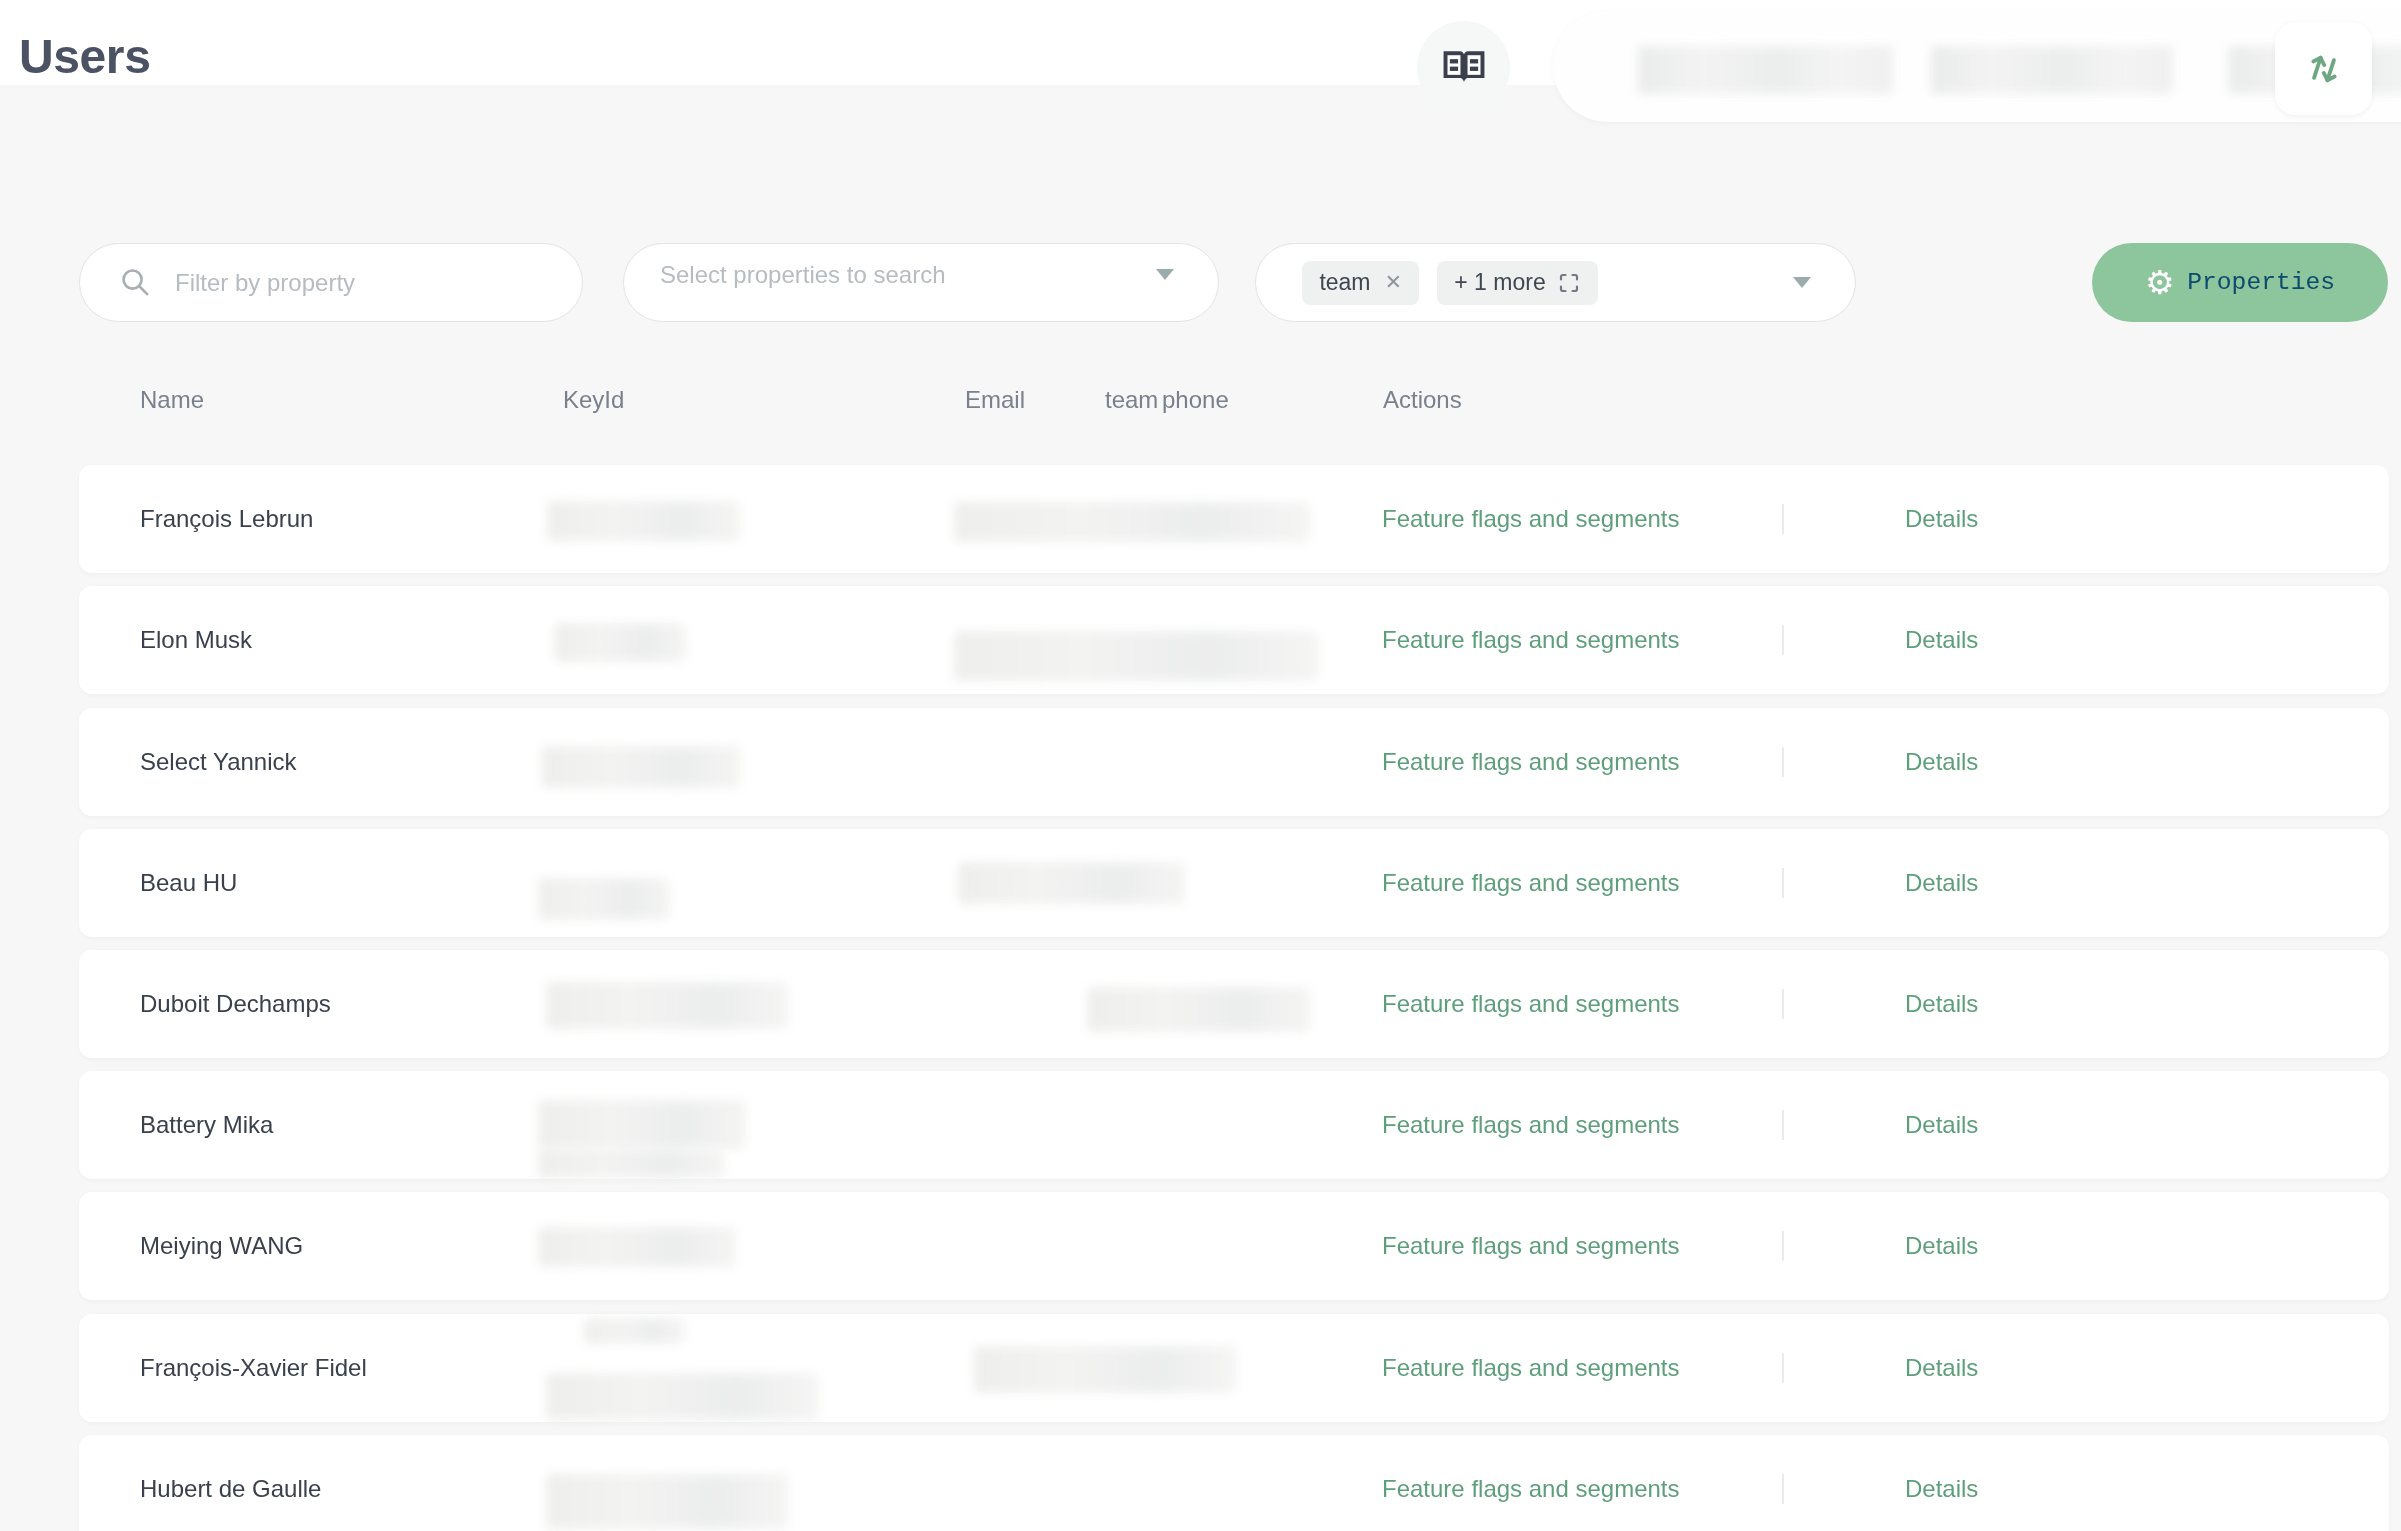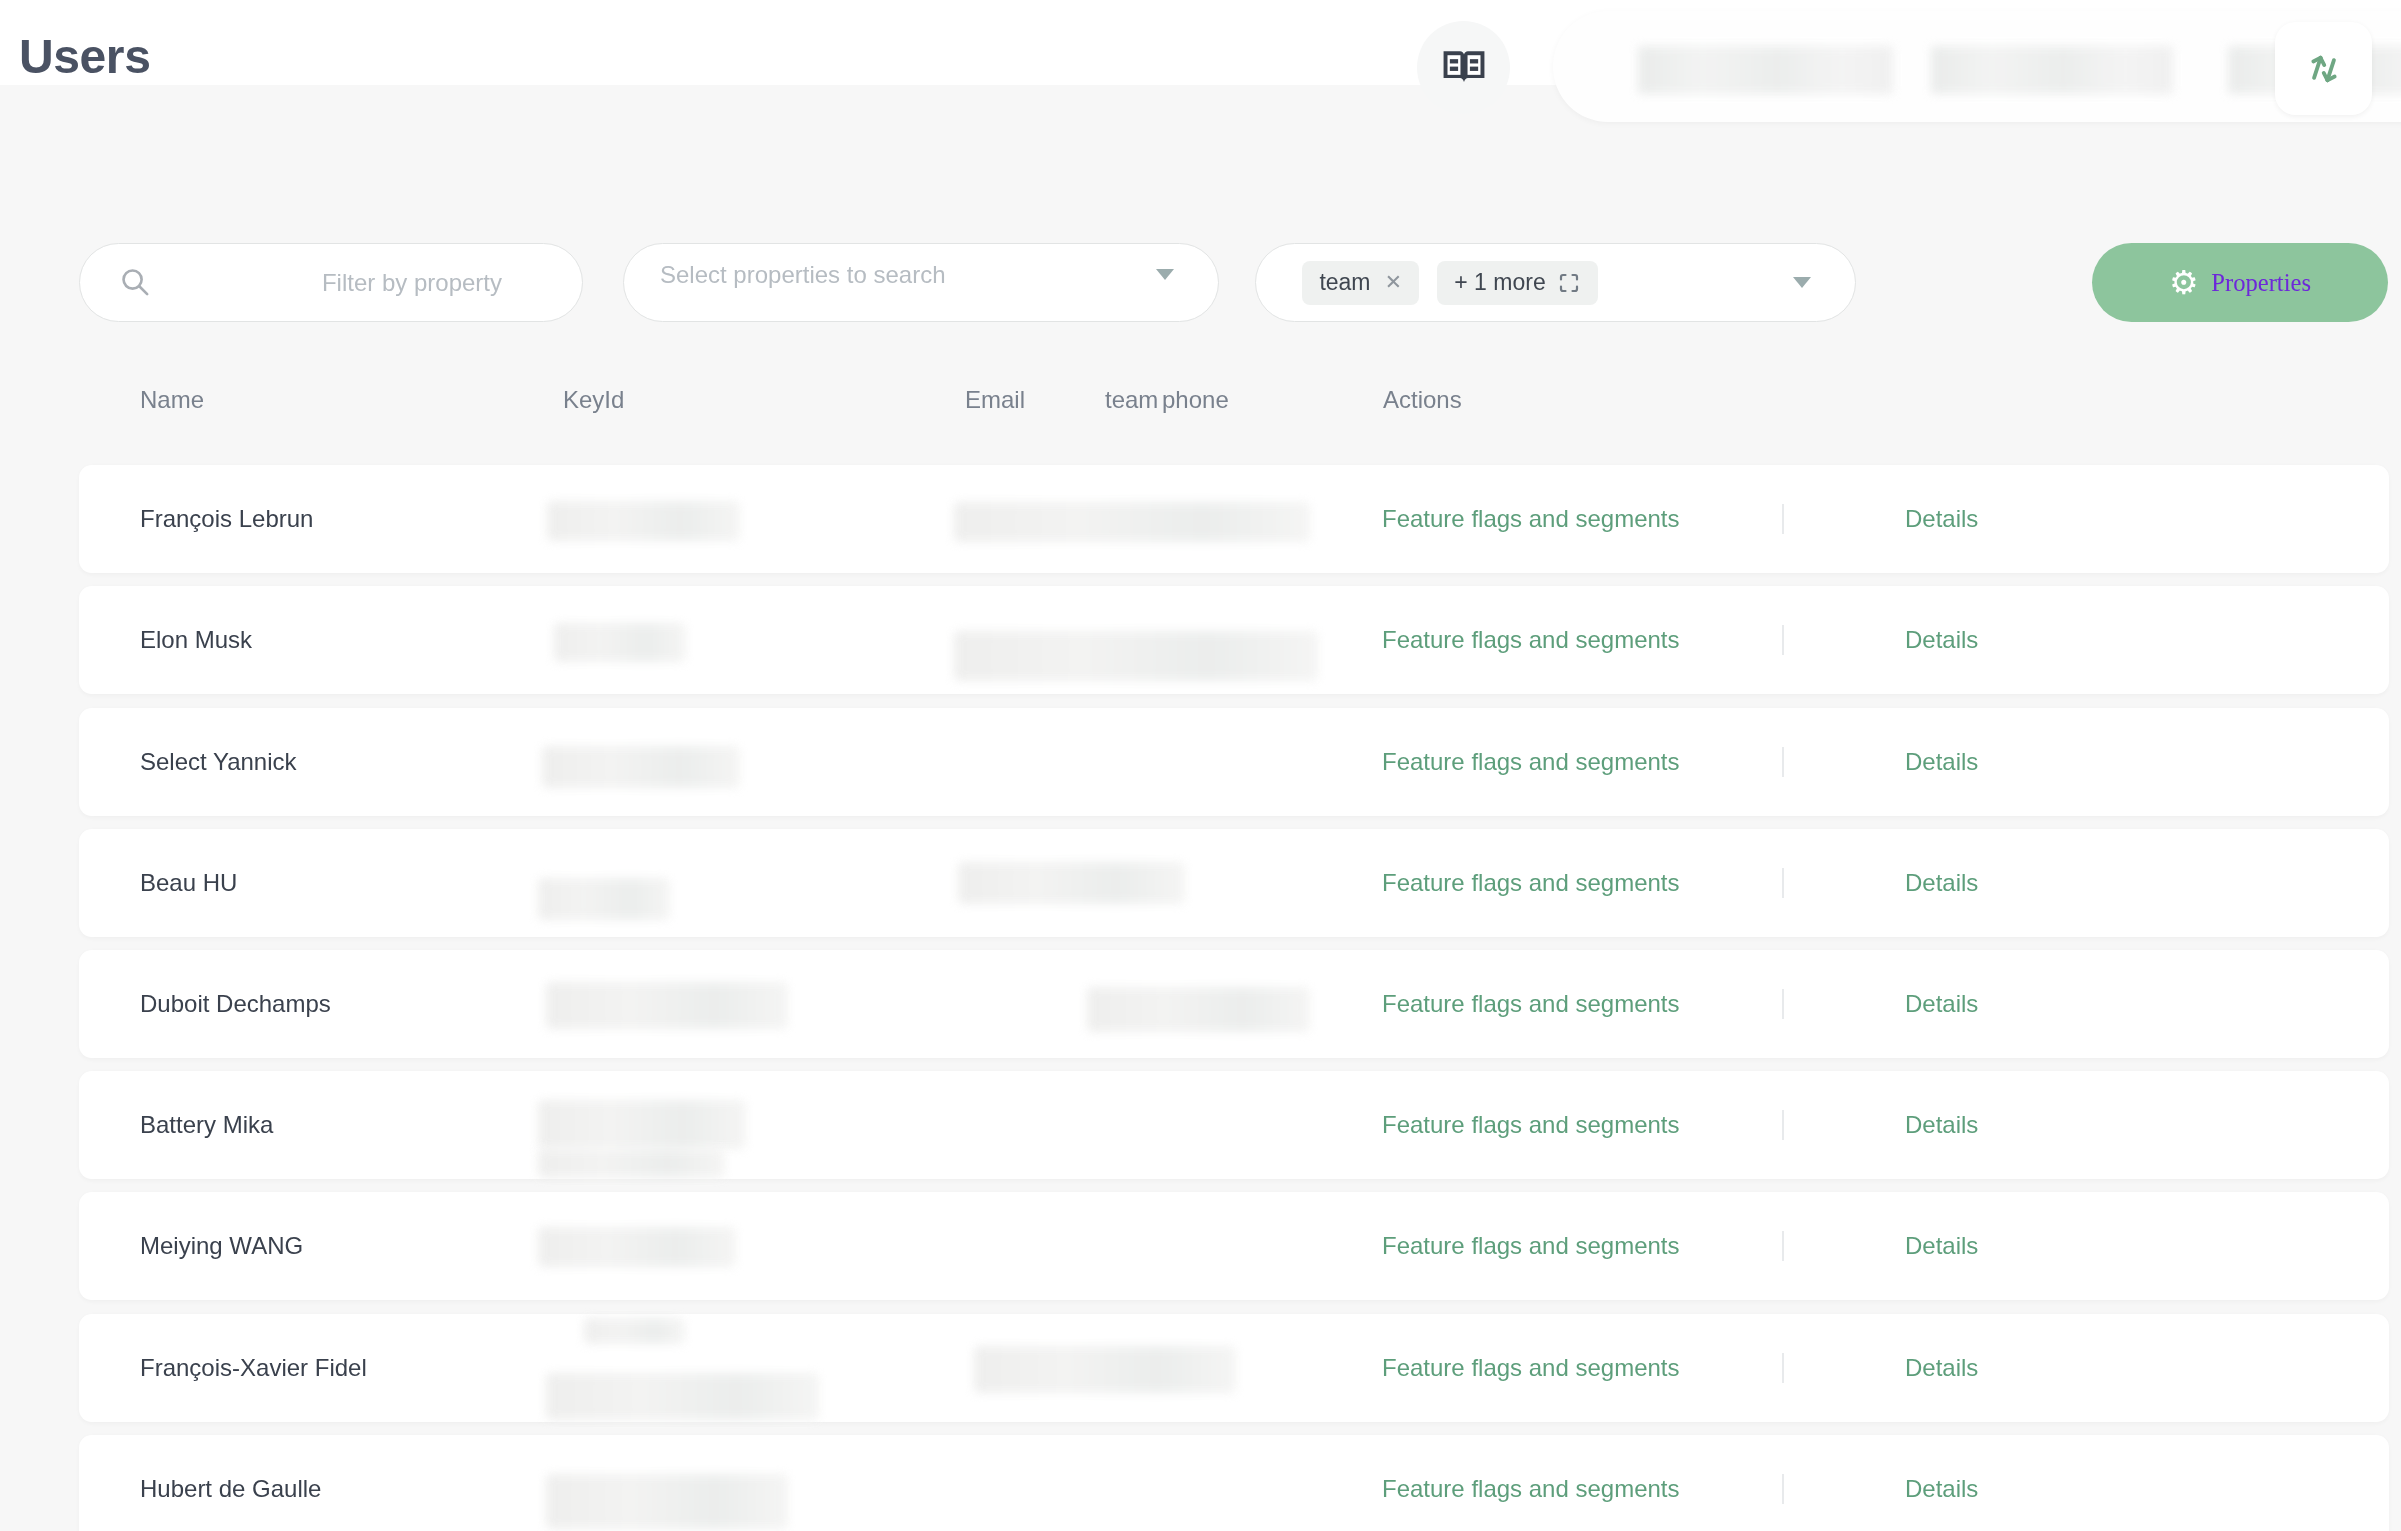--- a/index.html
+++ b/index.html
@@ -40,23 +40,22 @@
 
   
   .pill-input {
     position: absolute; top: 243px; height: 79px; background: #ffffff;
     border: 1.6px solid #e2e4e4; border-radius: 41px;
     display: flex; align-items: center;
   }
   .filter-input-wrap { left: 79px; width: 504px; padding-left: 38px; }
   .filter-input-wrap input {
     border: none; outline: none; background: transparent;
-    font-size: 24px; color: #c2410c; width: 349px; 
+    font-size: 24px; color: #c2410c; width: 349px; margin-left: 22px;
     font-family: "Liberation Sans", "DejaVu Sans", sans-serif;
-    text-align: right;
   }
   .filter-input-wrap input::placeholder { color: #b6bcc2; }
   .select-wrap { left: 623px; width: 596px; padding: 0 44px 16px 36px; justify-content: space-between; cursor: pointer; }
   .select-placeholder { font-size: 24px; color: #b6bcc2; }
   .caret-down {
     width: 0; height: 0; border-left: 9.5px solid transparent;
     border-right: 9.5px solid transparent; border-top: 11px solid #9bacad;
   }
   .multiselect-wrap { left: 1255px; width: 601px; padding: 0 44px 0 46px; cursor: pointer; }
   .chip {
@@ -67,21 +66,21 @@
   .chip .x-icon { font-size: 20.6px; color: #8f969d; margin-left: 14.3px; cursor: pointer; line-height: 1; }
   .chip .expand-icon { margin-left: 11px; display: inline-flex; }
   .multiselect-caret { margin-left: auto; }
 
   .properties-btn {
     position: absolute; left: 2092px; top: 243px; width: 296px; height: 79px;
     background: #8dc59d; border: none; border-radius: 41px; cursor: pointer;
     display: flex; align-items: center; justify-content: center; color: #ffffff;
   }
   .gear-icon { font-family: "DejaVu Sans", sans-serif; font-size: 33px; color: #ffffff; line-height: 1; }
-  .properties-label { font-size: 24.6px; margin-left: 12.7px; color: #6d28d9; font-family: Liberation Serif, serif; }
+  .properties-label { font-size: 24.6px; margin-left: 12.7px; color: #0c4a6e; font-family: Liberation Mono, monospace; }
 
   
   .col-header { position: absolute; top: 386px; font-size: 24px; color: #79818d; }
   .col-0 { left: 140px; }  .col-1 { left: 563px; }  .col-2 { left: 965px; }
   .col-3 { left: 1105px; } .col-4 { left: 1162px; } .col-5 { left: 1383px; }
 
   
   .row-card {
     position: absolute; left: 79px; width: 2310px; height: 108px;
     background: #ffffff; border-radius: 12.7px; box-shadow: 0 1.6px 4px rgba(0,0,0,0.03);

